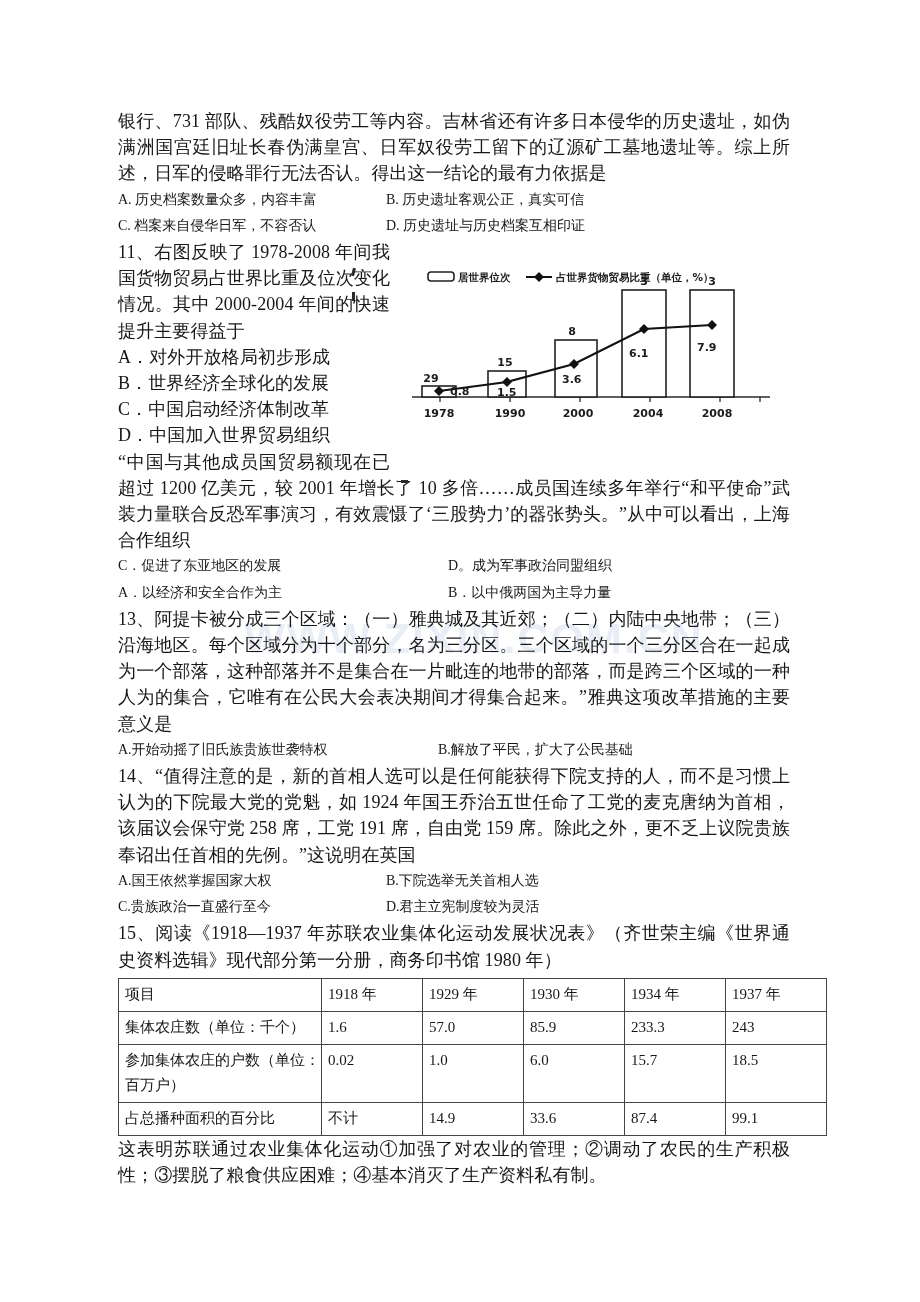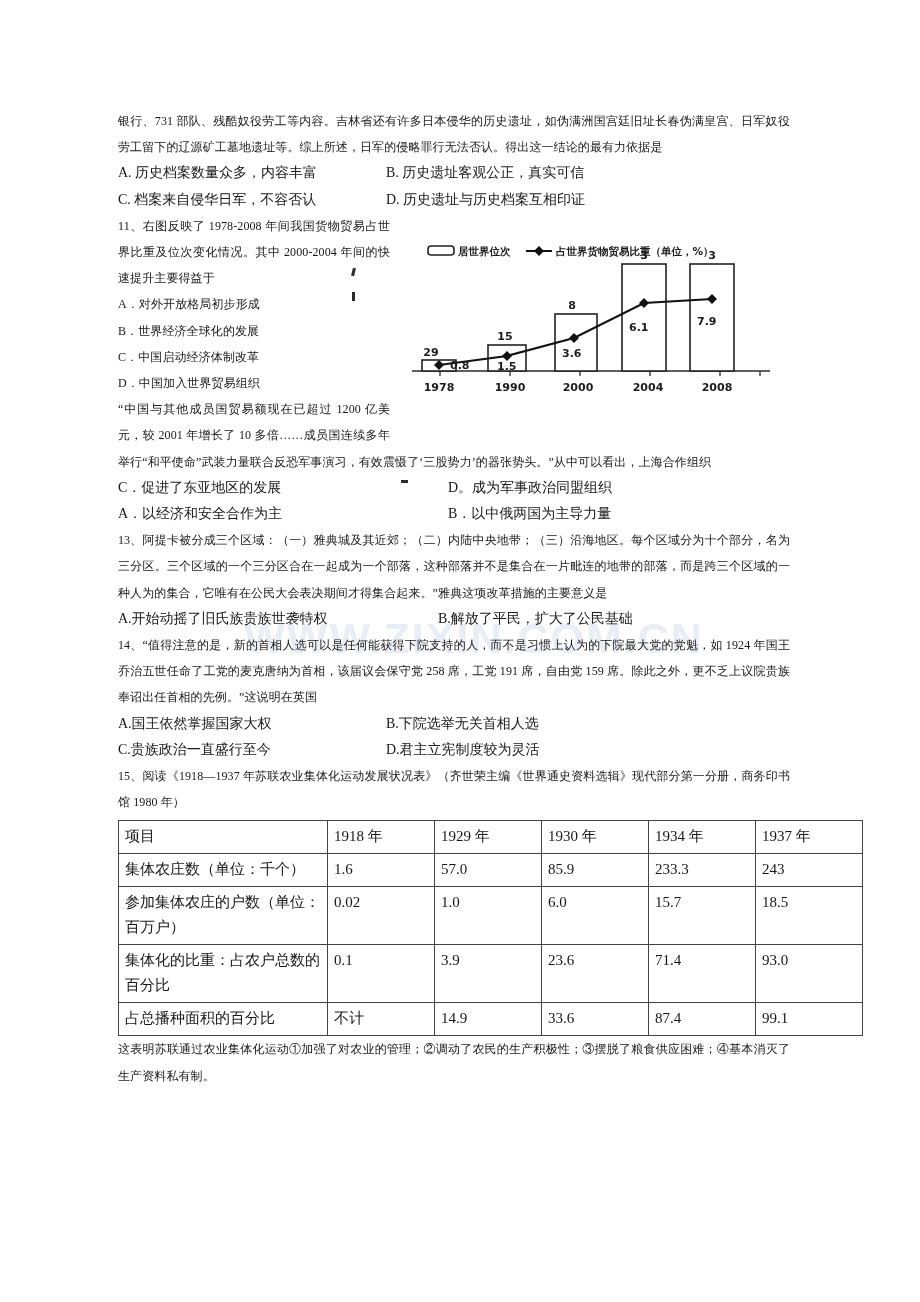--- a/index.html
+++ b/index.html
@@ -23,21 +23,21 @@
     overflow: hidden;
   }
   .content {
     position: absolute;
     left: 118px;
     top: 108px;
     width: 672px;
   }
   p.para {
     margin: 0;
-    font-size: 12px;
+    font-size: 18px;
     line-height: 26.2px;
     text-align: justify;
     text-justify: inter-ideograph;
     letter-spacing: 0.1px;
   }
 
   
   .opt-row {
     font-size: 14px;
     line-height: 26.2px;
@@ -71,21 +71,21 @@
   
   table.data {
     border-collapse: collapse;
     width: 666px;
     margin-top: 5px;
     table-layout: fixed;
     font-size: 15px;
   }
   table.data td {
     border: 1px solid #444;
-    padding: 3px 6px 4px 6px;
+    padding: 3px 0 4px 6px;
     line-height: 25px;
     vertical-align: top;
     font-family: "Liberation Serif", "DejaVu Serif", serif;
   }
   table.data td.lbl { width: 196px; }
   table.data td.val { width: 94px; }
   table.data tr.head td { line-height: 25px; }
 
   
   .watermark {
@@ -248,28 +248,20 @@
         </tr>
         <tr>
           <td class="lbl">参加集体农庄的户数（单位：百万户）</td>
           <td class="val">0.02</td>
           <td class="val">1.0</td>
           <td class="val">6.0</td>
           <td class="val">15.7</td>
           <td class="val">18.5</td>
         </tr>
         <tr>
-          <td class="lbl">集体化的比重：占农户总数的百分比</td>
-          <td class="val">0.1</td>
-          <td class="val">3.9</td>
-          <td class="val">23.6</td>
-          <td class="val">71.4</td>
-          <td class="val">93.0</td>
-        </tr>
-        <tr>
           <td class="lbl">占总播种面积的百分比</td>
           <td class="val">不计</td>
           <td class="val">14.9</td>
           <td class="val">33.6</td>
           <td class="val">87.4</td>
           <td class="val">99.1</td>
         </tr>
       </tbody>
     </table>
 

